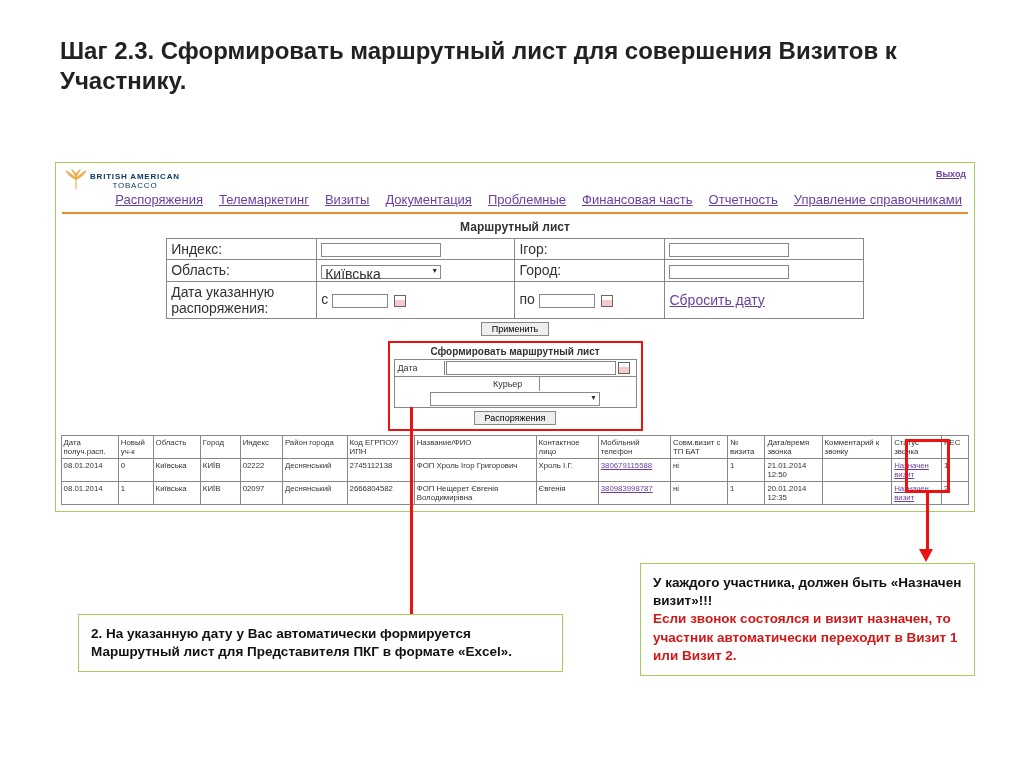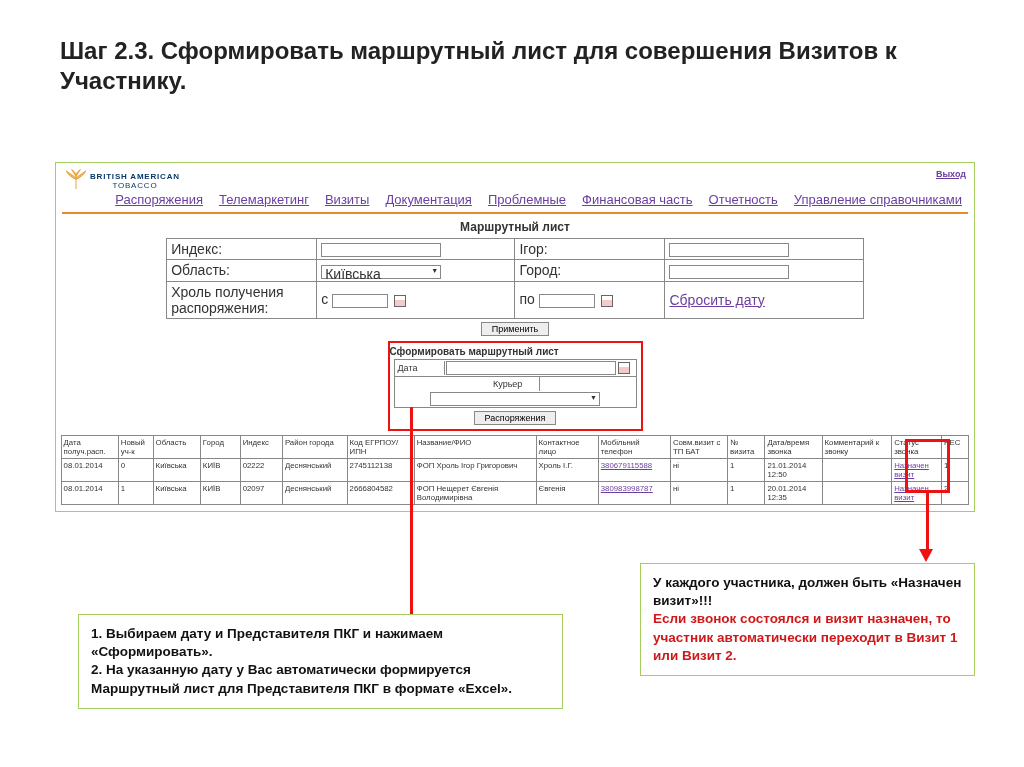--- a/index.html
+++ b/index.html
@@ -67,21 +67,21 @@
   .select-like { position:relative; }
   .select-like::after { content: "▼"; position:absolute; right:2px; top:1px; font-size:7px; color:#333; }
   .cal-icon { display:inline-block; width:12px; height:12px; border:1px solid #666; vertical-align:middle; margin-left:2px; background:linear-gradient(#fff 40%,#f6caca 40%); }
   .btn-row { text-align: center; padding: 3px 0; }
   .apply-btn, .form-btn {
     font-size: 9px; border:1px solid #888; background: #eee; padding: 1px 10px; cursor: pointer;
   }
   .form-box {
     border: 2px solid #e11; margin: 2px auto 4px auto; width: 255px;
   }
-  .form-box-title { font-weight: bold; font-size: 10px; padding: 3px 0 2px 0; }
+  .form-box-title { font-weight: bold; font-size: 10px; text-align: center; padding: 3px 0 2px 0; }
   .form-row { display:flex; align-items:center; border:1px solid #888; margin:0 4px; }
   .form-row + .form-row { border-top:0;flex-direction:column; }
   .form-row .lbl { width: 50px; padding: 2px 3px; border-right:1px solid #888; }
   .form-row .val { flex:1; padding:1px; }
   .form-row .val .mini-input { width: 170px; }
   .form-btn-row { text-align:center; padding:3px 0 4px 0; }
   .data-table {
     border-collapse: collapse; width: 99%; margin: 2px auto 6px auto; table-layout: fixed;
   }
   .data-table th, .data-table td {
@@ -156,21 +156,21 @@
       <td class="filter-label">Ігор:</td>
       <td><span class="mini-input"></span></td>
     </tr>
     <tr>
       <td class="filter-label">Область:</td>
       <td><span class="mini-input select-like" style="padding-left:3px">Київська</span></td>
       <td class="filter-label">Город:</td>
       <td><span class="mini-input"></span></td>
     </tr>
     <tr>
-      <td class="filter-label">Хроль получения распоряжения:</td>
+      <td class="filter-label">Дата указанную распоряжения:</td>
       <td>
         <span>с</span>
         <span class="mini-input date"></span>
         <span class="cal-icon"></span>
       </td>
       <td>
         <span>по</span>
         <span class="mini-input date"></span>
         <span class="cal-icon"></span>
       </td>
@@ -276,20 +276,19 @@
 <div class="red-box-status" style="left:905px;top:439px;width:45px;height:54px"></div>
 
 <div class="arrow-line conn-down" style="left:410px;top:407px;height:218px"></div>
 <div class="arrow-line conn-right" style="left:322px;top:623px;width:90px"></div>
 <div class="arrow-head" style="left:309px;top:617px;border-width:7px 13px 7px 0;border-color:transparent #e11 transparent transparent"></div>
 
 <div class="arrow-line conn-down" style="left:926px;top:493px;height:58px"></div>
 <div class="arrow-head" style="left:919px;top:549px;border-width:13px 7px 0 7px;border-color:#e11 transparent transparent transparent"></div>
 
 <div class="callout" style="left:78px;top:614px;width:485px">
-  <div><strong>1. Выбираем дату и Представителя ПКГ и нажимаем «Сформировать».</strong></div>
   <div><strong>2. На указанную дату у Вас автоматически формируется Маршрутный лист для Представителя ПКГ в формате «Excel».</strong></div>
 </div>
 
 <div class="callout" style="left:640px;top:563px;width:335px">
   <div><strong>У каждого участника, должен быть «Назначен визит»!!!</strong></div>
   <div class="red">Если звонок состоялся и визит назначен, то участник автоматически переходит в Визит 1 или Визит 2.</div>
 </div>
 
 </body></html>

